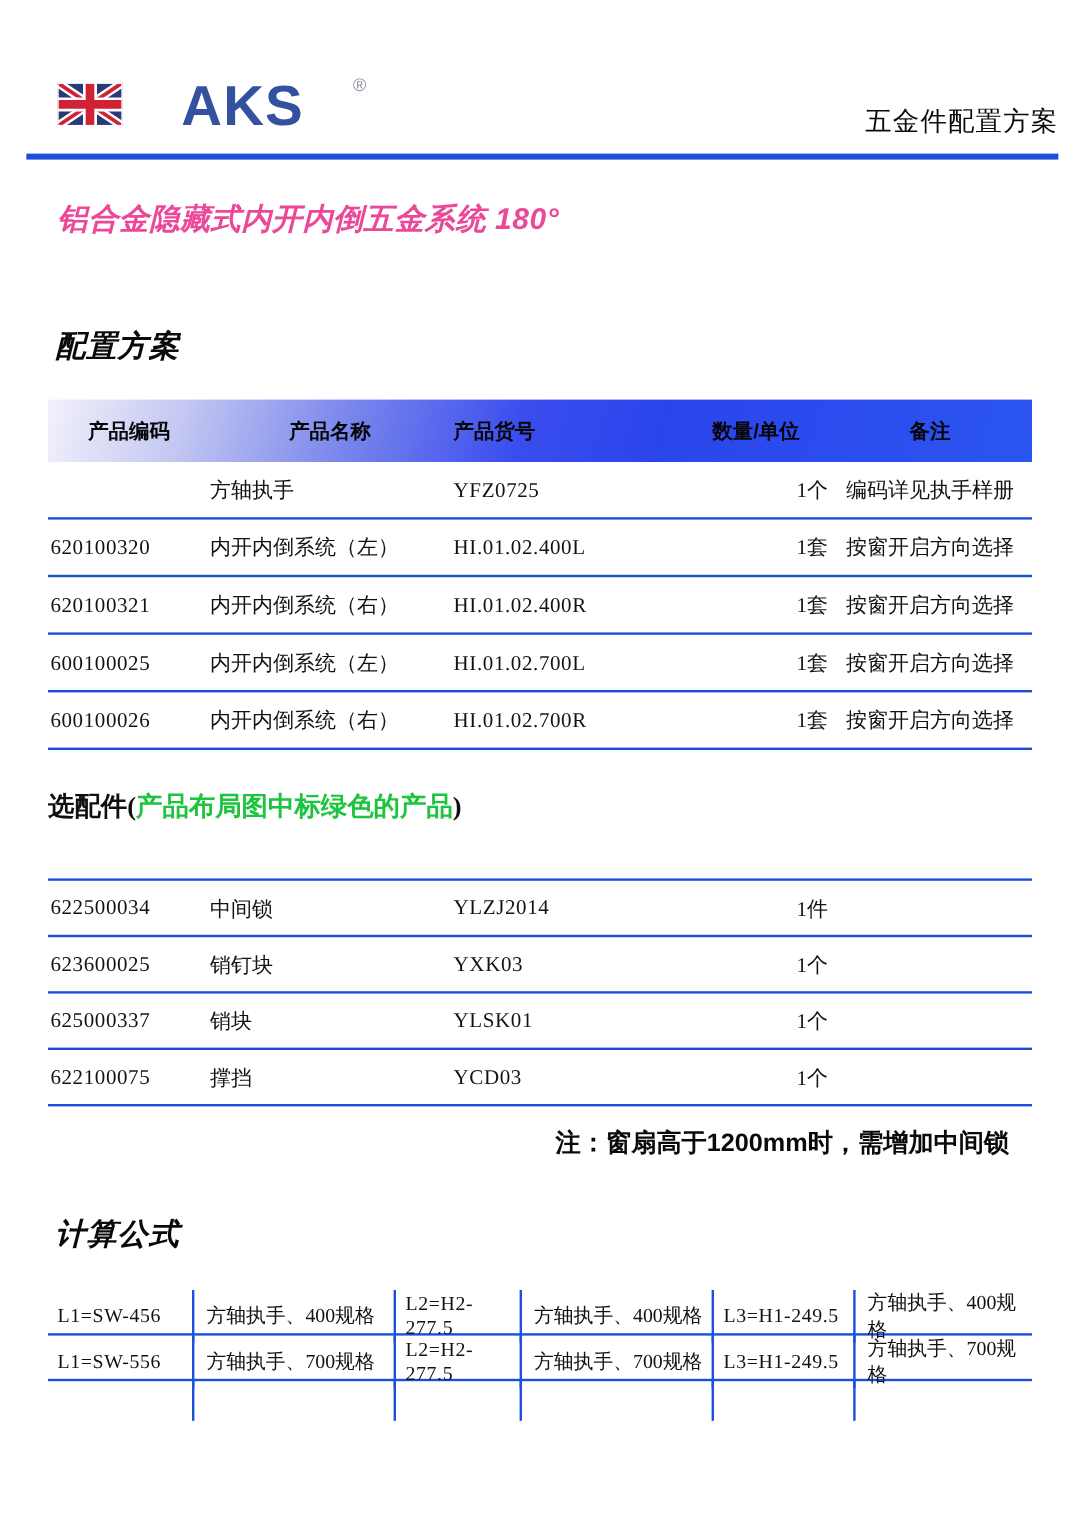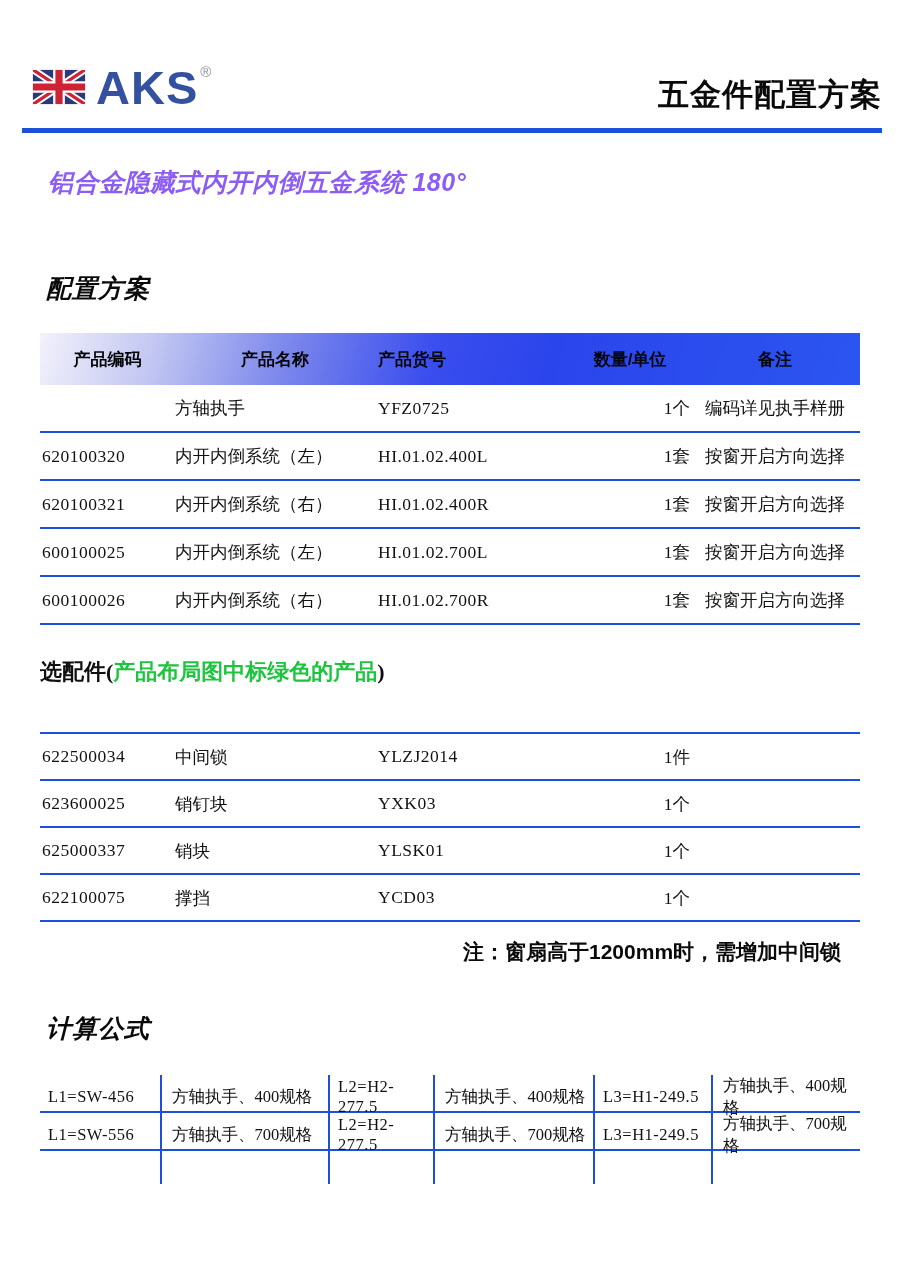--- a/index.html
+++ b/index.html
@@ -1,29 +1,29 @@
 <!DOCTYPE html>
 <html><head>
 <meta charset="utf-8">
 <style>
   * { margin:0; padding:0; box-sizing:border-box; }
   html,body { background:#ffffff; }
   body { font-family:"Liberation Sans", sans-serif; color:#111; }
   .page { position:relative; width:900px; height:1269px; margin:0 auto; background:#fff; overflow:hidden; }
 
   
-  .brand-row { position:absolute; top:58px; left:32px; right:18px; height:58px; display:flex; align-items:center; }
+  .brand-row { position:absolute; top:58px; left:48px; right:18px; height:58px; display:flex; align-items:center;gap:39px; }
   .flag { width:54px; height:38px; display:block; }
   .logo-text { font-size:47px; font-weight:bold; color:#33519e; letter-spacing:1px; margin-left:10px; line-height:1; }
   .reg-mark { font-size:15px; color:#8a8f9e; vertical-align:top; position:relative; top:-16px; margin-left:2px; font-weight:normal; }
-  .doc-title { margin-left:auto; font-size:31px; font-weight:700; color:#0a0a0a; letter-spacing:1px; align-self:flex-end; }
+  .doc-title { margin-left:auto; font-size:22px; font-weight:400; color:#0a0a0a; letter-spacing:1px; align-self:flex-end; }
 
   .top-rule { position:absolute; top:128px; left:22px; width:860px; height:5px; background:#1d4fdd; }
 
-  .subtitle { position:absolute; top:166px; left:48px; font-size:25px; font-weight:bold; font-style:italic; color:#8b5cf6; letter-spacing:0.5px; }
+  .subtitle { position:absolute; top:166px; left:48px; font-size:25px; font-weight:bold; font-style:italic; color:#ec4899; letter-spacing:0.5px; }
 
   .section-heading { position:absolute; left:46px; font-size:25px; font-weight:bold; font-style:italic; color:#0a0a0a; letter-spacing:1px; }
   .h-config  { top:272px; }
   .h-formula { top:1012px; }
 
   
   .cfg-table { position:absolute; top:333px; left:40px; width:820px; }
   .cfg-head {
     display:grid; grid-template-columns:135px 200px 195px 120px 170px;
     height:52px; align-items:center;

